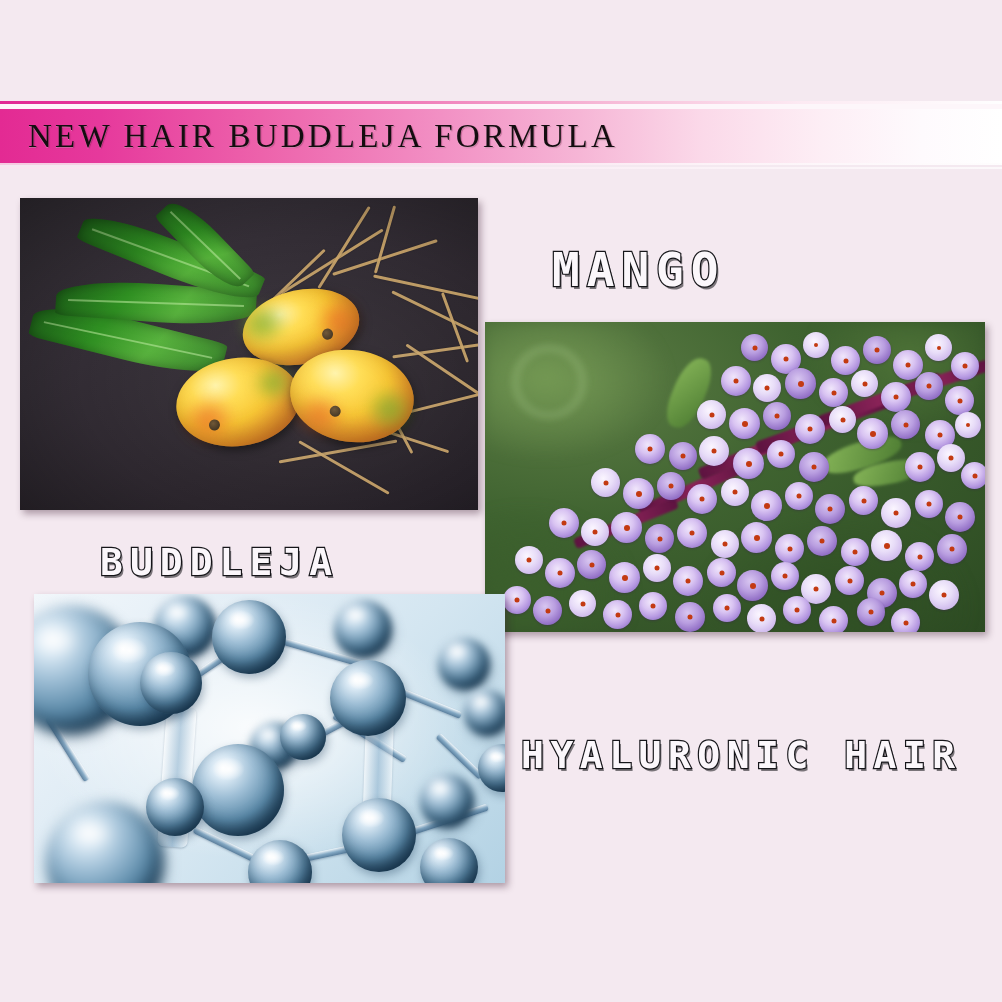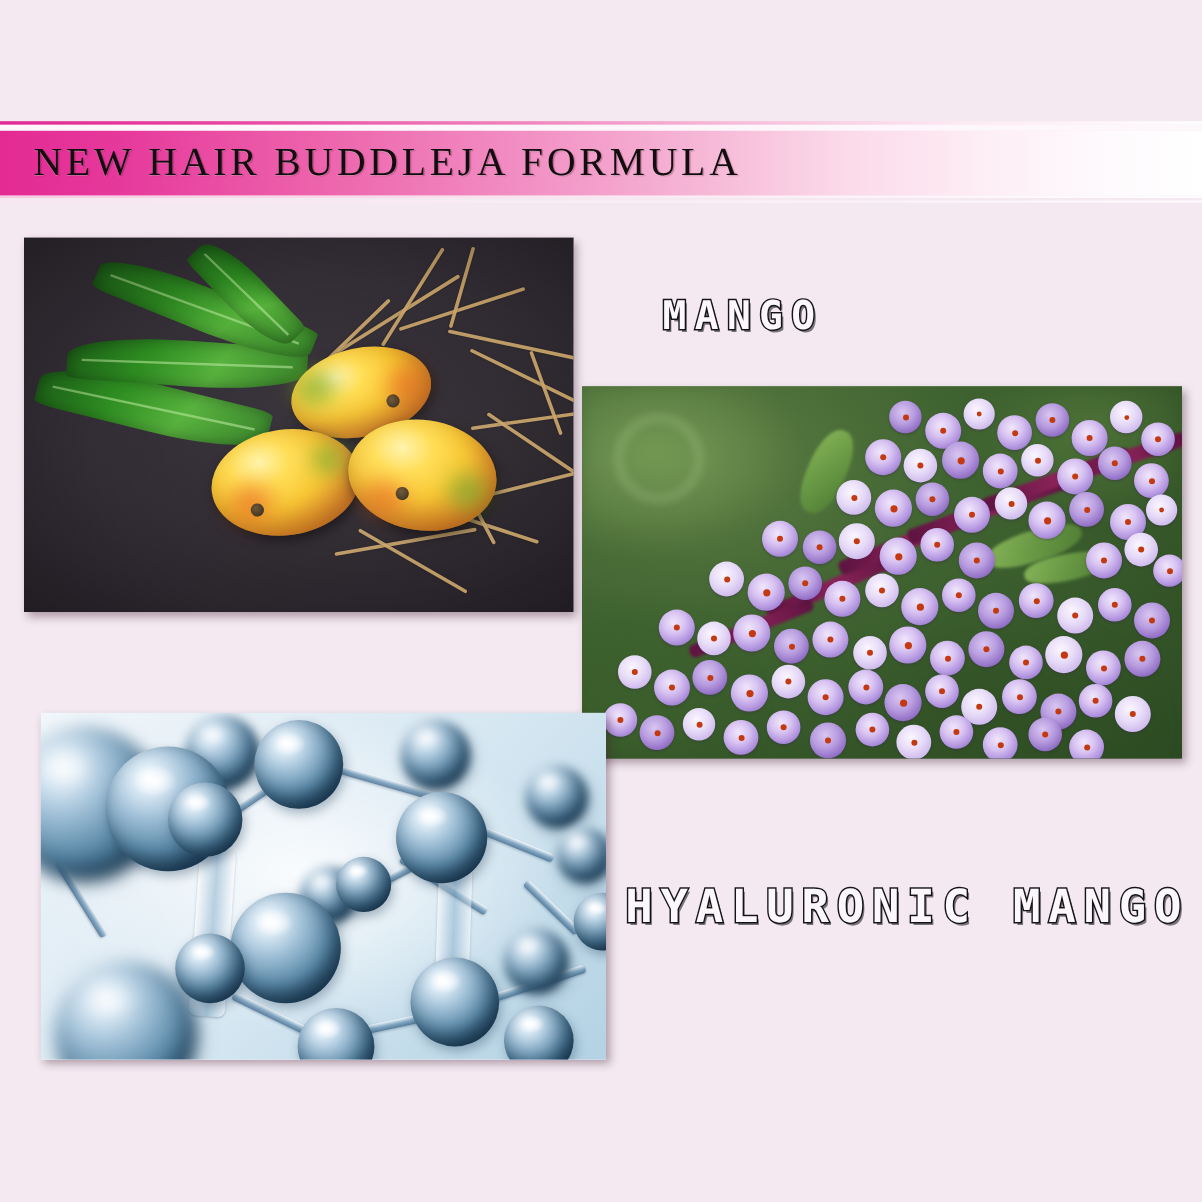--- a/index.html
+++ b/index.html
@@ -120,21 +120,21 @@
     position:absolute;
     font-family:"DejaVu Sans Mono","Liberation Mono",monospace;
     font-weight:bold;
     color:#fbf7fb;
     white-space:nowrap;
     user-select:none;
     -webkit-text-stroke:2.4px #16161a;
     paint-order:stroke fill;
     text-shadow:2px 3px 0 rgba(20,20,24,.55);
   }
-  #caption-mango{left:552px;top:243px;font-size:33px;letter-spacing:7px;}
+  #caption-mango{left:552px;top:243px;font-size:46px;letter-spacing:7px;}
   #caption-buddleja{left:100px;top:540px;font-size:38px;letter-spacing:7px;}
   #caption-hyaluronic{left:521px;top:733px;font-size:38px;letter-spacing:6.5px;}
 </style>
 </head>
 <body>
 
 <div id="stage">
 
   <div class="banner-hairline"></div>
   <div class="banner-gap"></div>
@@ -536,16 +536,17 @@
     <div class="atom" style="left:386px;top:244px;width:58px;height:58px;">
         <div class="hl"></div>
       </div>
     <div class="atom" style="left:444px;top:150px;width:48px;height:48px;">
         <div class="hl"></div>
       </div>
   </div>
 
   <div class="caption" id="caption-mango">MANGO</div>
 
-
-  <div class="caption" id="caption-hyaluronic">HYALURONIC  MANGO</div>
+  <div class="caption" id="caption-buddleja">BUDDLEJA</div>
+
+  <div class="caption" id="caption-hyaluronic">HYALURONIC  HAIR</div>
 
 </div>
 
 </body></html>

